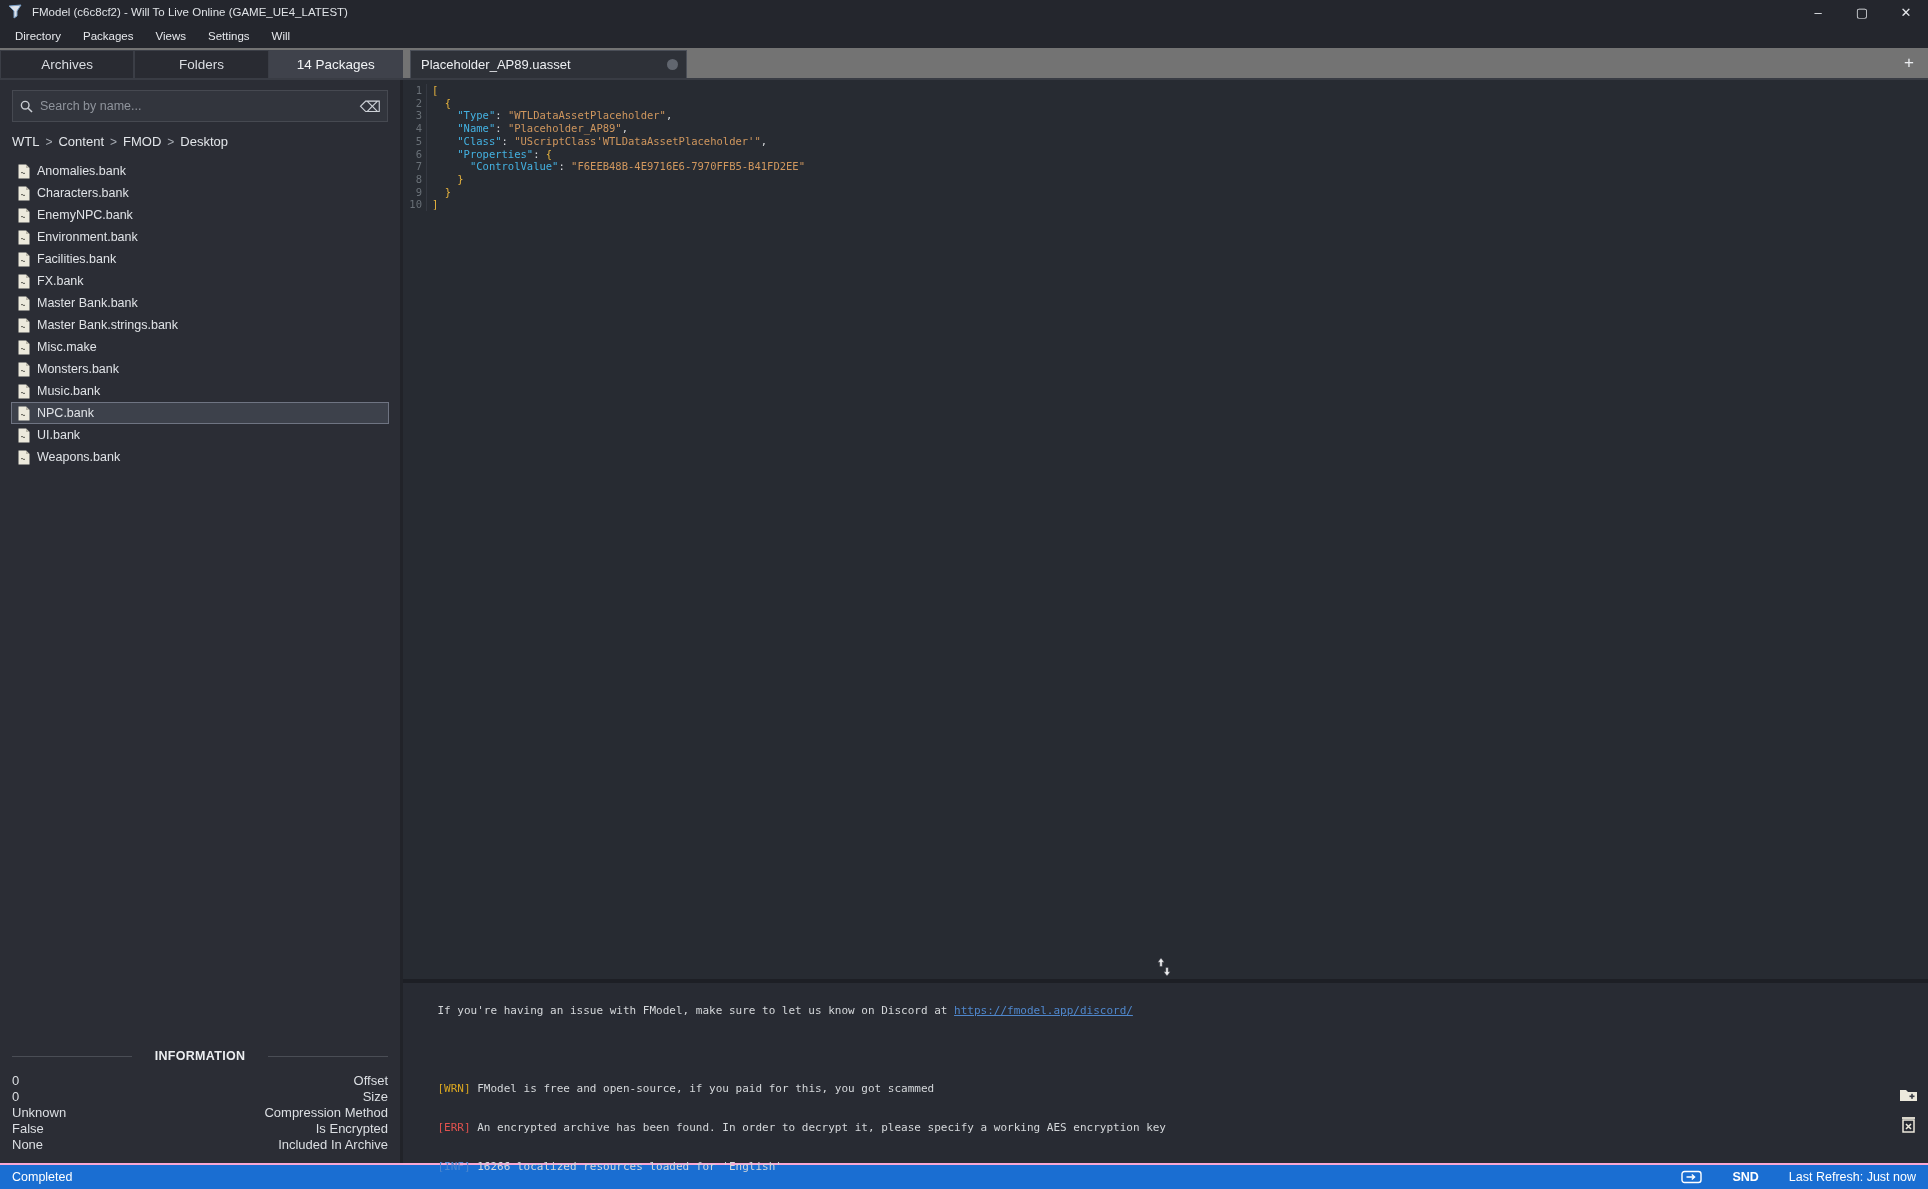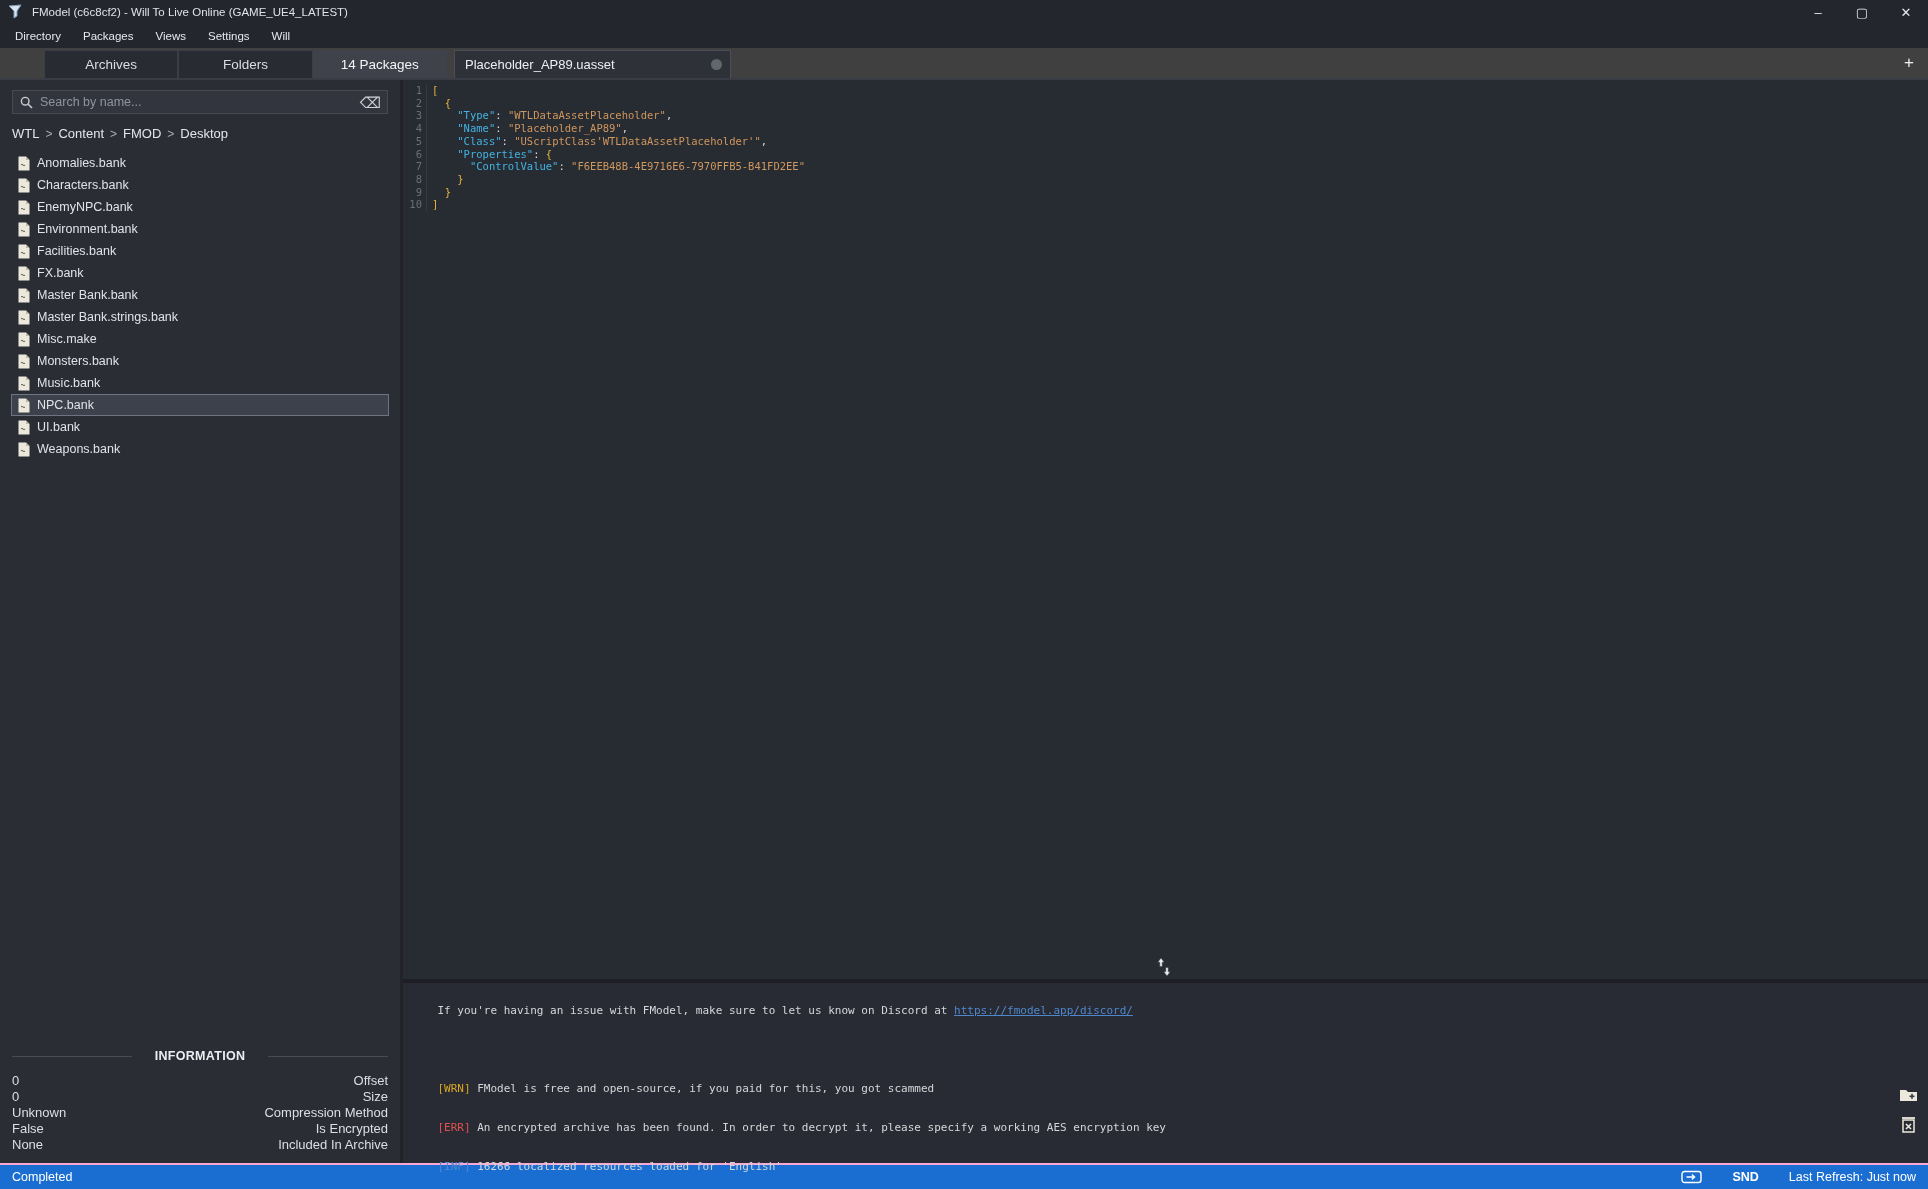--- a/index.html
+++ b/index.html
@@ -12,40 +12,40 @@
   .title-text { font-size:11.5px; color:#dfe2e6; }
   .win-controls { margin-left:auto; display:flex; height:24px; }
   .win-btn { width:44px; height:24px; display:flex; align-items:center; justify-content:center;
     font-size:13px; color:#e6e8ec; cursor:default; }
 
   
   .menubar { height:24px; background:#24262d; display:flex; align-items:center; padding-left:4px; }
   .menu-item { font-size:11.5px; color:#e6e8ec; padding:4px 11px; }
 
   
-  .tabrow { height:32px; background:#404040; display:flex; align-items:flex-end;
-    border-bottom:2px solid #393c44;padding-left:44px; }
+  .tabrow { height:32px; background:#737373; display:flex; align-items:flex-end;
+    border-bottom:2px solid #393c44; }
   .left-tabs { width:403px; flex:0 0 auto; display:flex; align-items:flex-end; height:100%; }
   .ltab { flex:1; height:28px; display:flex; align-items:center; justify-content:center;
     font-size:13.5px; color:#dadde2; background:#292b32; border:1px solid #3b3e46; border-bottom:none; }
   .ltab.active { background:#3f424b; border-color:#3f424b; color:#f2f4f6; }
   .doc-tab-area { flex:1; display:flex; align-items:flex-end; height:100%; padding-left:7px; position:relative;text-align:center; }
   .doc-tab { width:277px; height:28px; background:#2e3138; border:1px solid #4a4e57; border-bottom:none;
     display:flex; align-items:center; padding:0 8px 0 10px; font-size:13px; color:#eceef1; }
   .doc-tab-dot { width:11px; height:11px; border-radius:50%; background:#61666f; margin-left:auto; }
   .plus-btn { position:absolute; right:8px; bottom:4px; width:22px; height:22px; display:flex;
     align-items:center; justify-content:center; font-size:17px; color:#eceef1; }
 
   
   .main { display:flex; height:1083px; }
 
   
   .sidebar { width:403px; flex:0 0 auto; background:#2b2d35; border-right:3px solid #212329;
     display:flex; flex-direction:column; }
-  .searchbox { margin:10px 12px 0 12px; height:24px; background:#32353d; border:1px solid #464951;
+  .searchbox { margin:10px 12px 0 12px; height:32px; background:#32353d; border:1px solid #464951;
     display:flex; align-items:center; padding:0 6px 0 7px; }
   .search-icon { flex:0 0 auto; margin-right:7px; display:flex; }
   .search-input { flex:1; background:transparent; border:none; outline:none; color:#d7dade;
     font-size:12.5px; font-family:"Liberation Sans", sans-serif; }
   .search-input::placeholder { color:#8f949c; }
   .clear-btn { flex:0 0 auto; color:#cdd1d7; font-size:15px; line-height:1; }
 
   .breadcrumb { margin:12px 12px 0 12px; font-size:13px; color:#e2e5e9; display:flex; gap:6px; }
   .crumb + .crumb::before { content:">"; color:#a8adb5; margin-right:6px; font-size:12px; }
 

